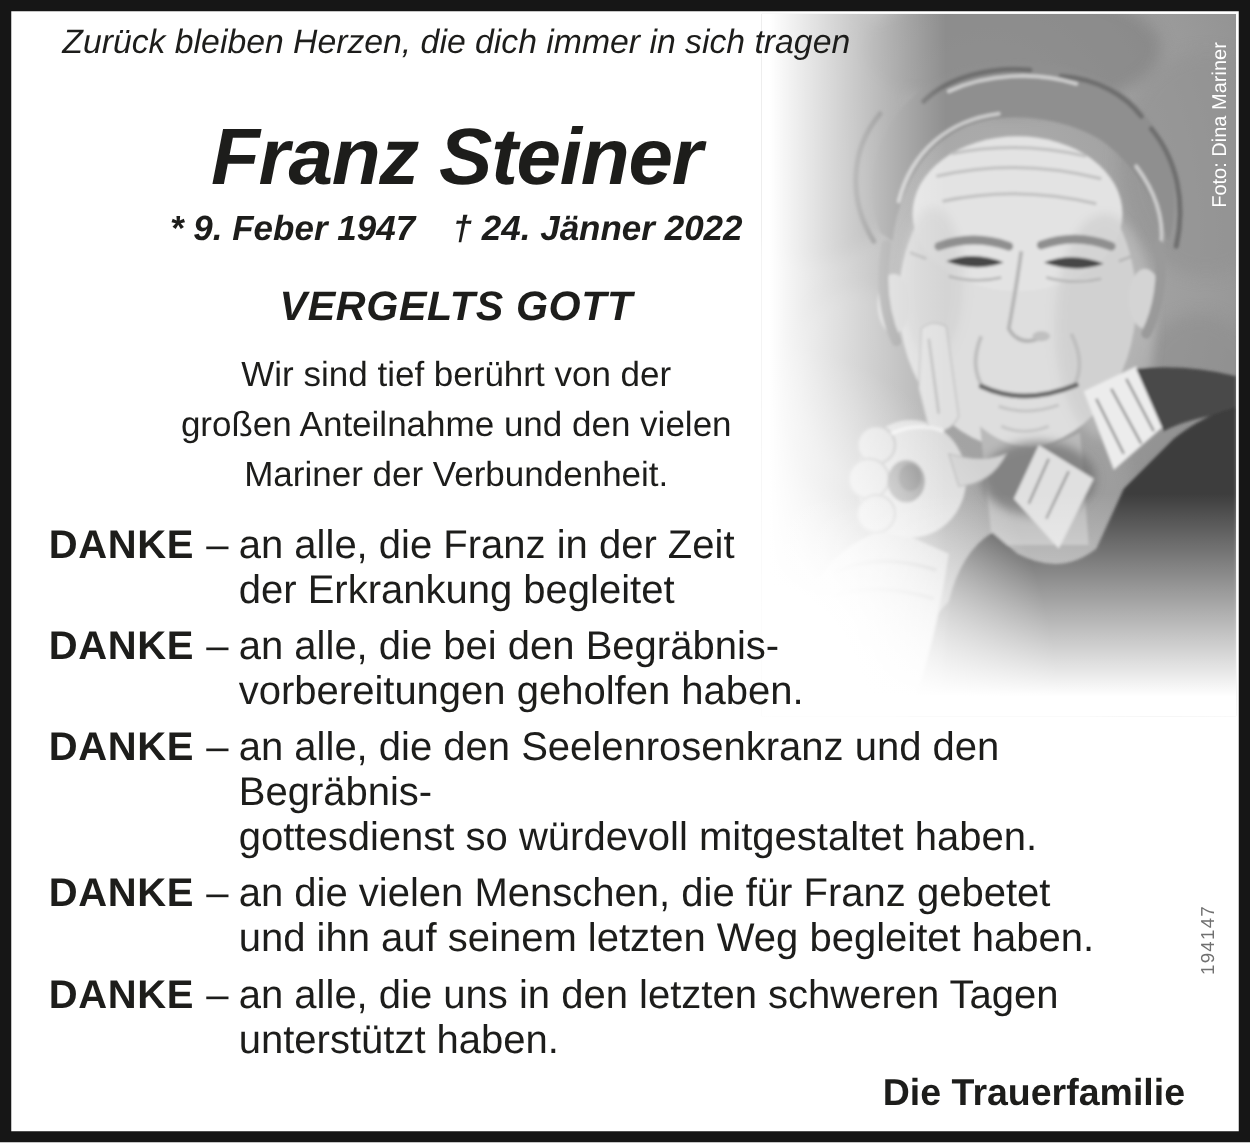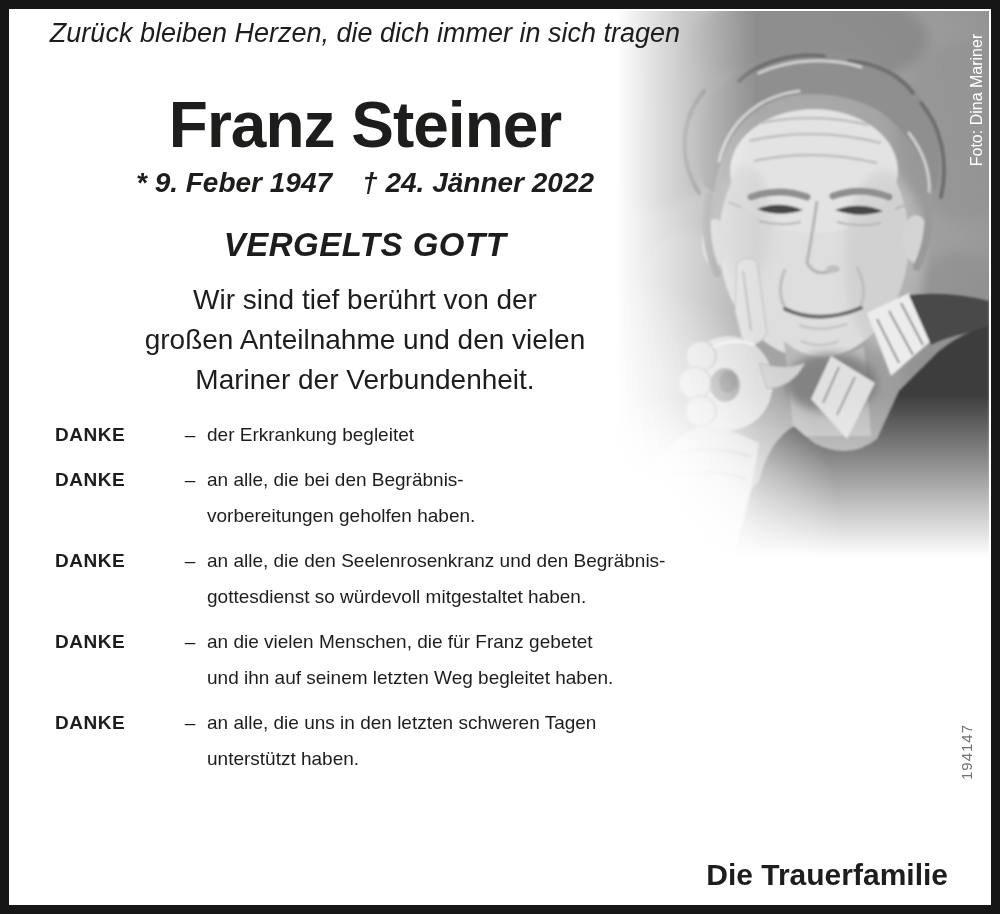--- a/index.html
+++ b/index.html
@@ -51,31 +51,31 @@
     transform: rotate(-90deg);
     text-align: center; line-height: 18px;
     font-size: 15px; color: #707070; letter-spacing: 1px;
     z-index: 4; white-space: nowrap;
   }
   
   .centercol { position: absolute; left: 30px; width: 670px; text-align: center; z-index: 2; }
   .epigraph { top: 16px; font-style: italic; font-size: 27px; line-height: 34px; }
   .epigraph .line { display: block; }
   .name {
-    top: 90px; font-size: 64px; font-weight: bold; 
+    top: 90px; font-size: 64px; font-weight: bold; font-style: italic;
     letter-spacing: -1px; line-height: 70px; white-space: nowrap;
   }
   .dates { top: 167px; font-size: 28px; font-weight: bold; font-style: italic; white-space: nowrap; }
   .dates .death { margin-left: 30px; }
   .headline { top: 226px; font-size: 33px; font-weight: bold; font-style: italic; letter-spacing: 0.5px; }
   .intro { top: 280px; font-size: 28px; line-height: 40px; }
   .intro .line { display: block; }
   .thanks {
-    position: absolute; top: 417px; left: 55px; width: 890px;
-    font-size: 19px; z-index: 2;
+    position: absolute; top: 417px; left: 39px; width: 890px;
+    font-size: 32px; z-index: 2;
   }
   .thanks-row {
     display: grid; grid-template-columns: 118px 34px 1fr;
     line-height: 36px; margin-bottom: 9px;
   }
   .danke { font-weight: bold; letter-spacing: 0.5px; }
   .dash { text-align: center; }
   .tline { display: block; }
   .signature {
     position: absolute; top: 858px; right: 52px;
@@ -230,20 +230,21 @@
   <span class="line">großen Anteilnahme und den vielen</span>
   <span class="line">Mariner der Verbundenheit.</span>
 </div>
 
 <div class="thanks">
 
   <div class="thanks-row">
     <span class="danke">DANKE</span>
     <span class="dash">–</span>
     <span class="ttext">
+      <span class="tline">an alle, die Franz in der Zeit</span>
       <span class="tline">der Erkrankung begleitet</span>
     </span>
   </div>
 
   <div class="thanks-row">
     <span class="danke">DANKE</span>
     <span class="dash">–</span>
     <span class="ttext">
       <span class="tline">an alle, die bei den Begräbnis-</span>
       <span class="tline">vorbereitungen geholfen haben.</span>

